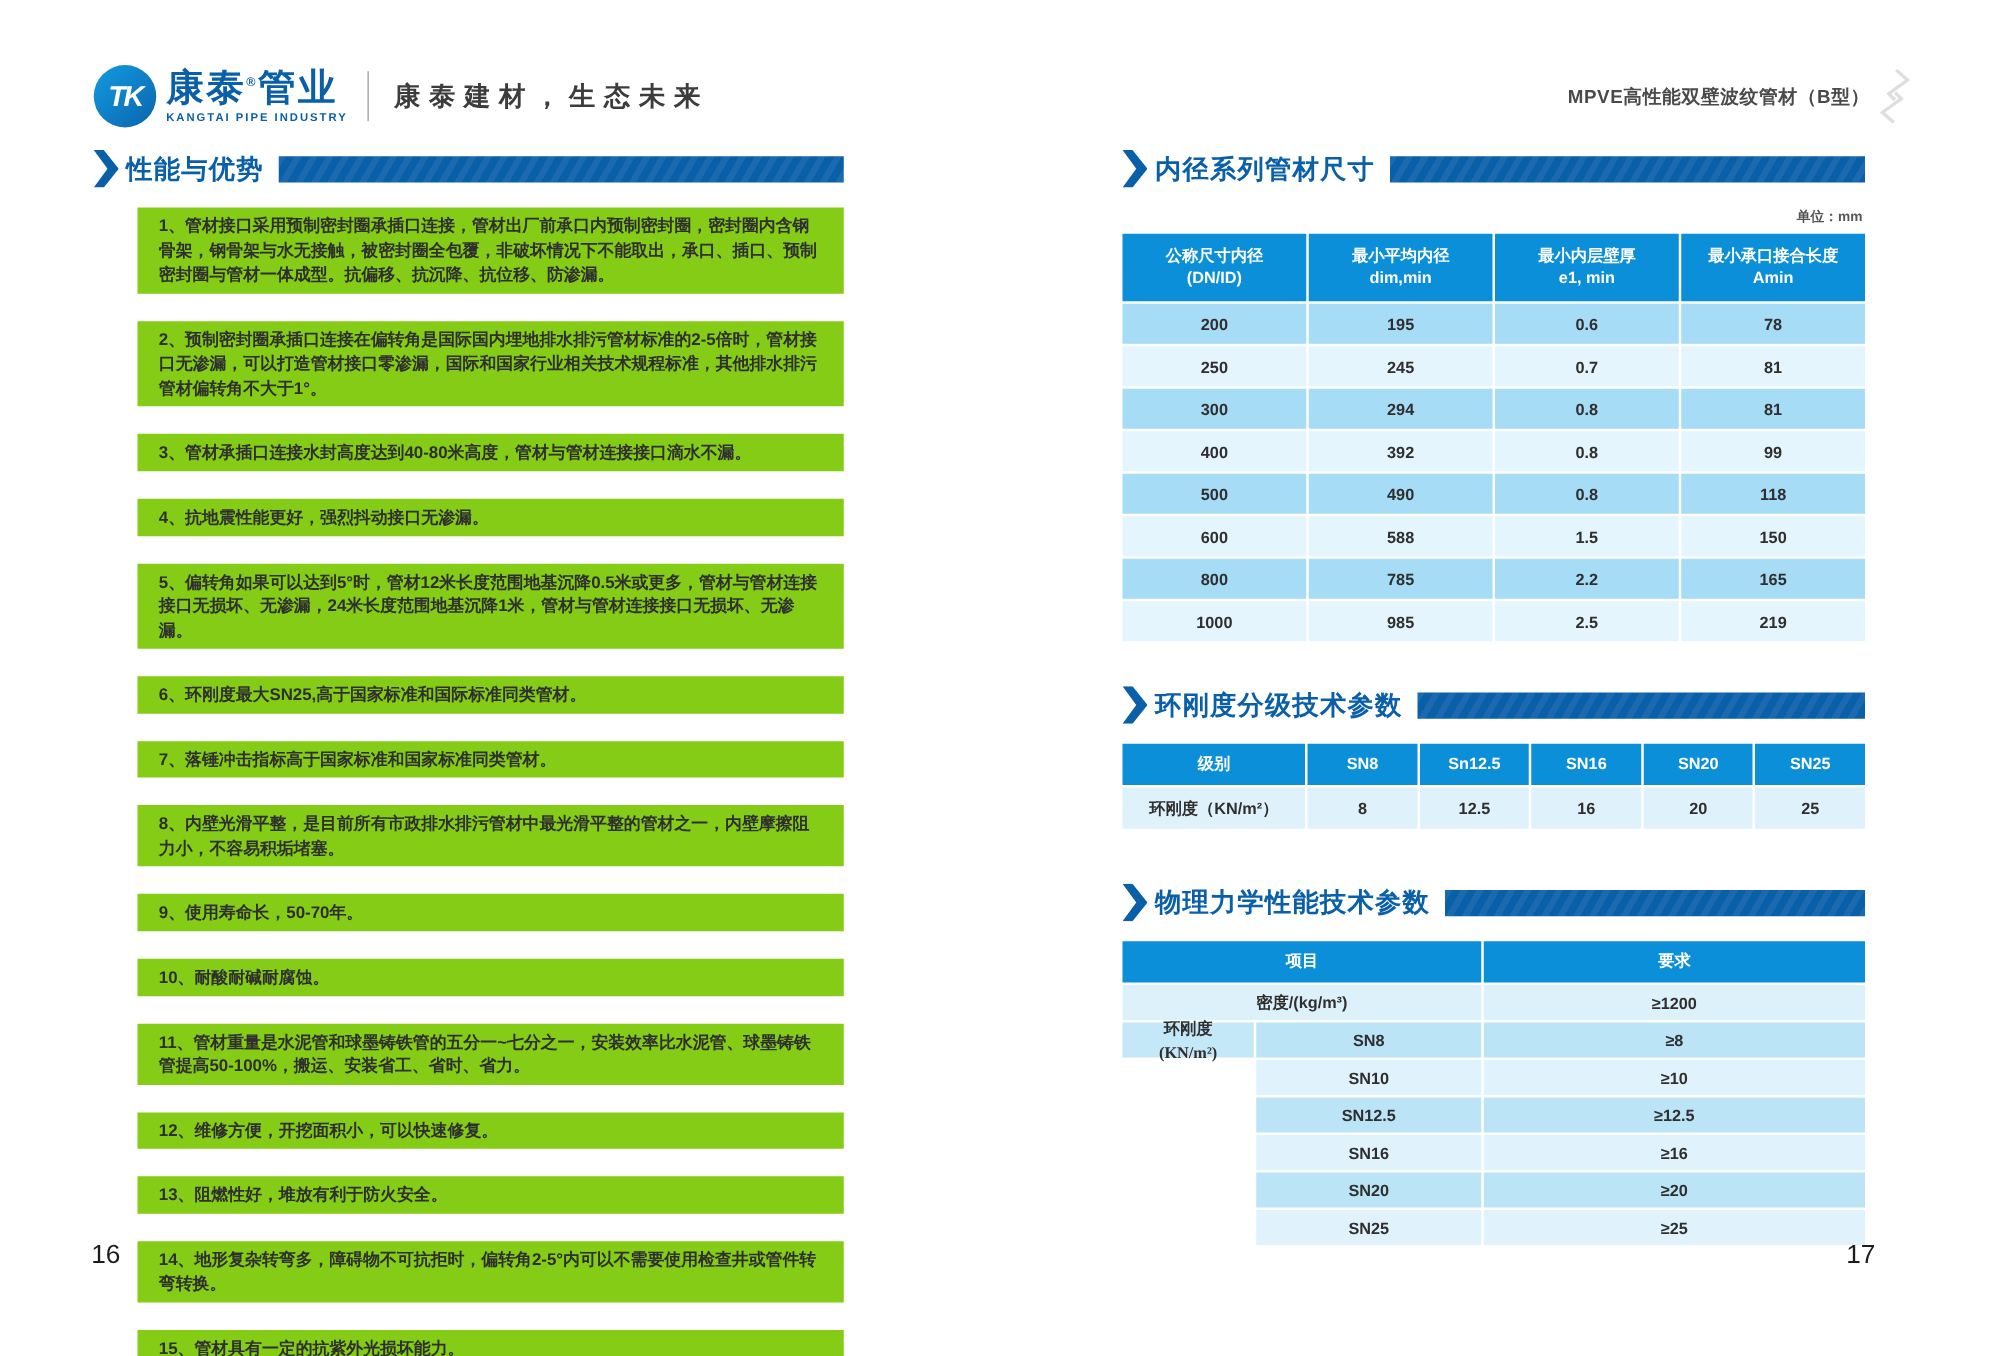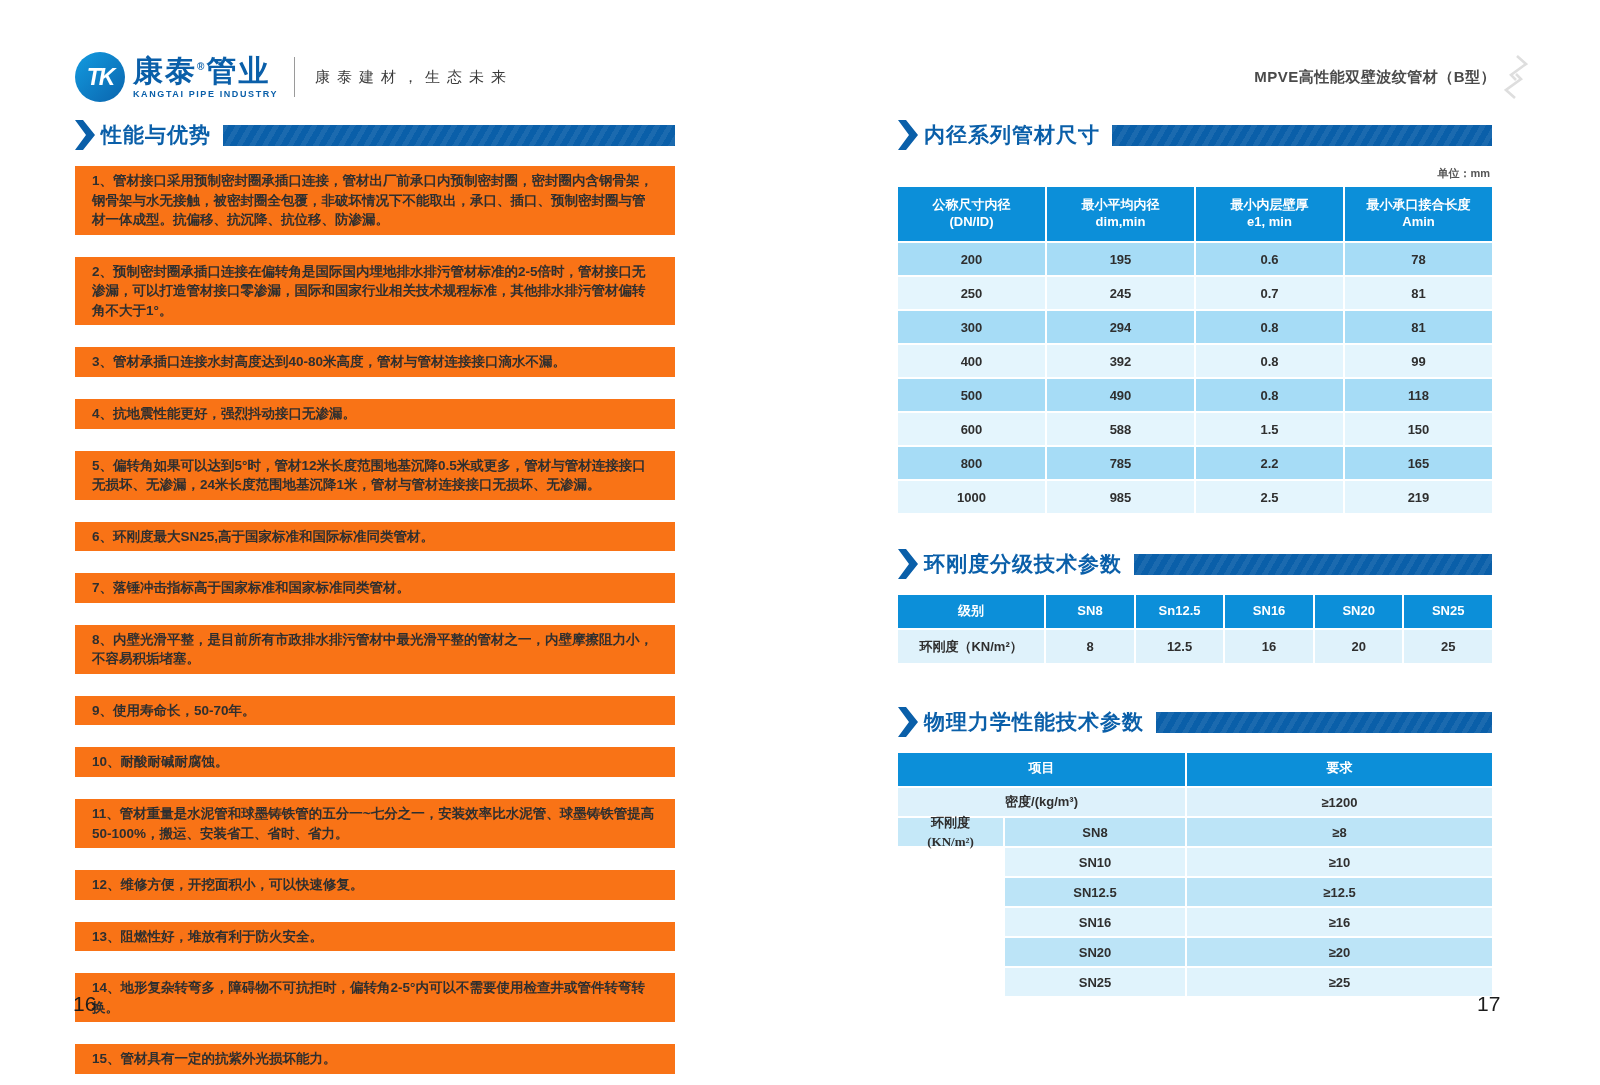--- a/index.html
+++ b/index.html
@@ -11,39 +11,39 @@
   .topbar { position:absolute; left:75px; right:72px; top:48px; height:58px; display:flex; align-items:center; }
   .brand { display:flex; align-items:center; gap:8px; }
   .logo-circle { width:50px; height:50px; border-radius:50%; background:linear-gradient(135deg,#139be0,#0a64ad);
     display:flex; align-items:center; justify-content:center; color:#fff; font-weight:bold; font-style:italic;
     font-size:23px; letter-spacing:-2px; }
   .logo-texts { display:flex; flex-direction:column; line-height:1; }
   .logo-cn { color:#0a5fa9; font-weight:bold; font-size:30px; letter-spacing:2px; }
   .logo-cn sup { font-size:10px; vertical-align:super; }
   .logo-en { color:#0a5fa9; font-weight:bold; font-size:9px; letter-spacing:1.6px; margin-top:4px; }
   .brand-divider { width:1px; height:40px; background:#9a9a9a; margin:0 12px 0 8px; }
-  .slogan { font-size:15px; font-weight:normal; color:#3c3c3c; letter-spacing:7px; }
+  .slogan { font-size:21px; font-weight:bold; color:#3c3c3c; letter-spacing:7px; }
   .doc-title-wrap { margin-left:auto; display:flex; align-items:center; gap:8px; }
   .doc-title { font-size:15px; font-weight:bold; color:#4a4a4a; letter-spacing:0.5px; }
   .s-glyph { width:24px; height:44px; }
 
   
   .col-left  { position:absolute; left:75px;  top:120px; width:600px; }
   .col-right { position:absolute; left:898px; top:120px; width:594px; }
 
   
   .section-head { display:flex; align-items:center; margin-bottom:16px; }
   .section-head .chev { width:20px; height:30px; flex:0 0 auto; }
   .section-head h2 { font-size:21px; font-weight:bold; color:#0a5fa9; margin-left:6px; white-space:nowrap; letter-spacing:1px; }
   .section-head .bar { flex:1; height:21px; margin-left:12px; background:#0a5fa9;
     background-image:repeating-linear-gradient(120deg, rgba(255,255,255,.07) 0 5px, rgba(255,255,255,0) 5px 11px); }
 
   
   .items { display:flex; flex-direction:column; gap:22px; }
-  .item { background:#f97316; padding:5px 17px; font-size:13.5px; line-height:1.45; font-weight:bold; color:#2f2f2f; }
+  .item { background:#84cc16; padding:5px 17px; font-size:13.5px; line-height:1.45; font-weight:bold; color:#2f2f2f;margin-left:35px; }
   .pageno { position:absolute; font-size:21px; color:#1c1c1c; }
   .pageno.left  { left:73px;  top:992px; }
   .pageno.right { left:1477px; top:992px; }
 
   
   .unit-note { text-align:right; font-size:11px; color:#555; font-weight:bold; margin:2px 2px 6px 0; }
   .grid { display:grid; gap:2px; background:#fff; }
   .th { background:#0c8fd9; color:#fff; font-weight:bold; font-size:13px; display:flex; align-items:center;
         justify-content:center; text-align:center; white-space:pre-line; line-height:1.3; }
   .td { font-size:13px; font-weight:bold; color:#2f2f2f; display:flex; align-items:center; justify-content:center; text-align:center; }
@@ -54,21 +54,21 @@
   .t1-med  { background:#a6dcf6; }
   .t1-light{ background:#e4f5fd; }
 
   .sec2 { margin-top:36px; }
   #t2 { grid-template-columns:1.67fr 1fr 1fr 1fr 1fr 1fr; }
   #t2 .th { height:33px; }
   #t2 .td { height:33px; background:#dff2fb; }
 
   .sec3 { margin-top:44px; }
   #t3 { grid-template-columns:105px 180px 1fr; }
-  #t3 .th { height:33px;font-family:Liberation Mono, monospace; }
+  #t3 .th { height:33px; }
   #t3 .td { height:28px; }
   .span2 { grid-column:span 2; }
   .rowspan6 { grid-row:span 6; background:#c5e8f8; flex-direction:column; line-height:1.5;font-family:Liberation Serif, serif; }
   .t3-med  { background:#bce4f7; }
   .t3-light{ background:#e0f3fc; }
   .t3-dens { background:#ddf1fb; }
 </style>
 </head>
 <body>
 

